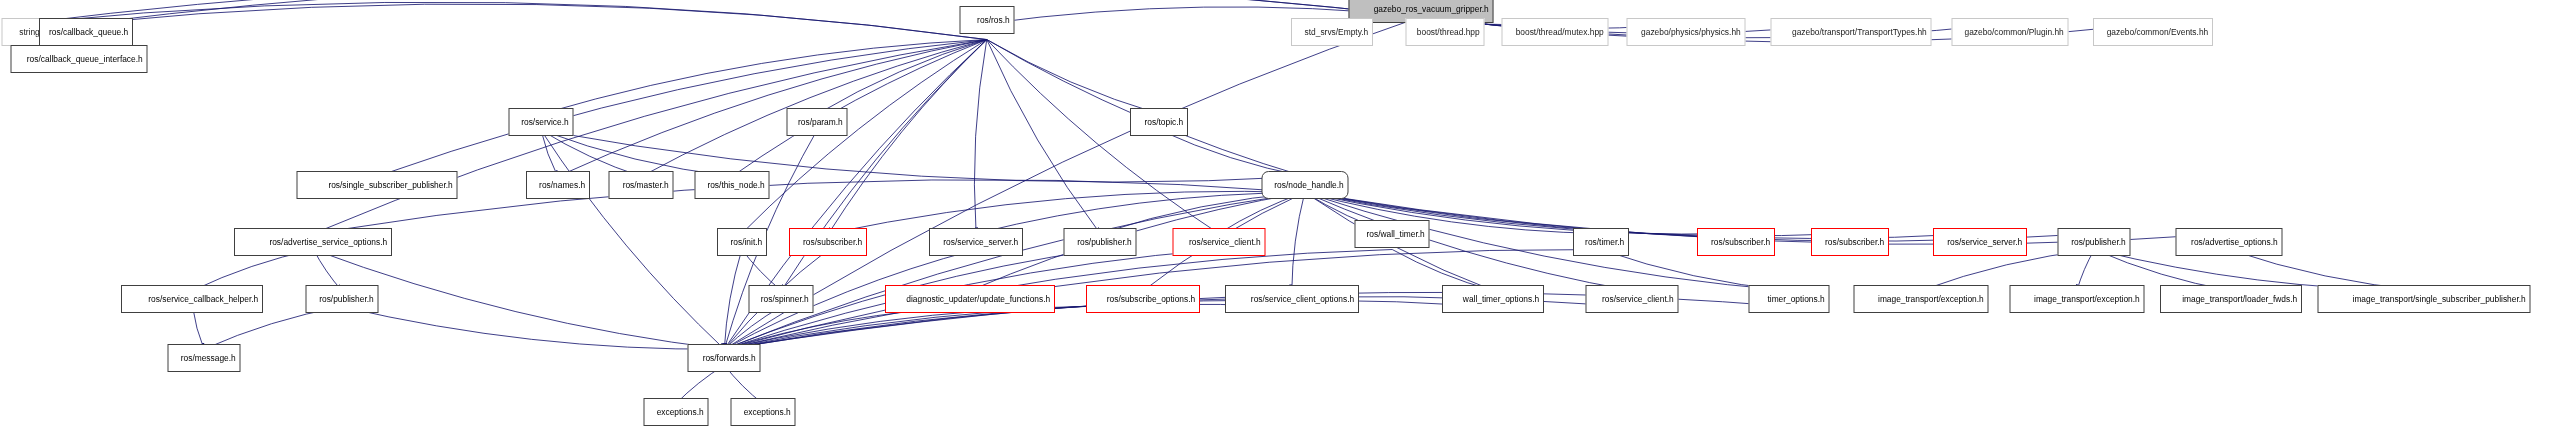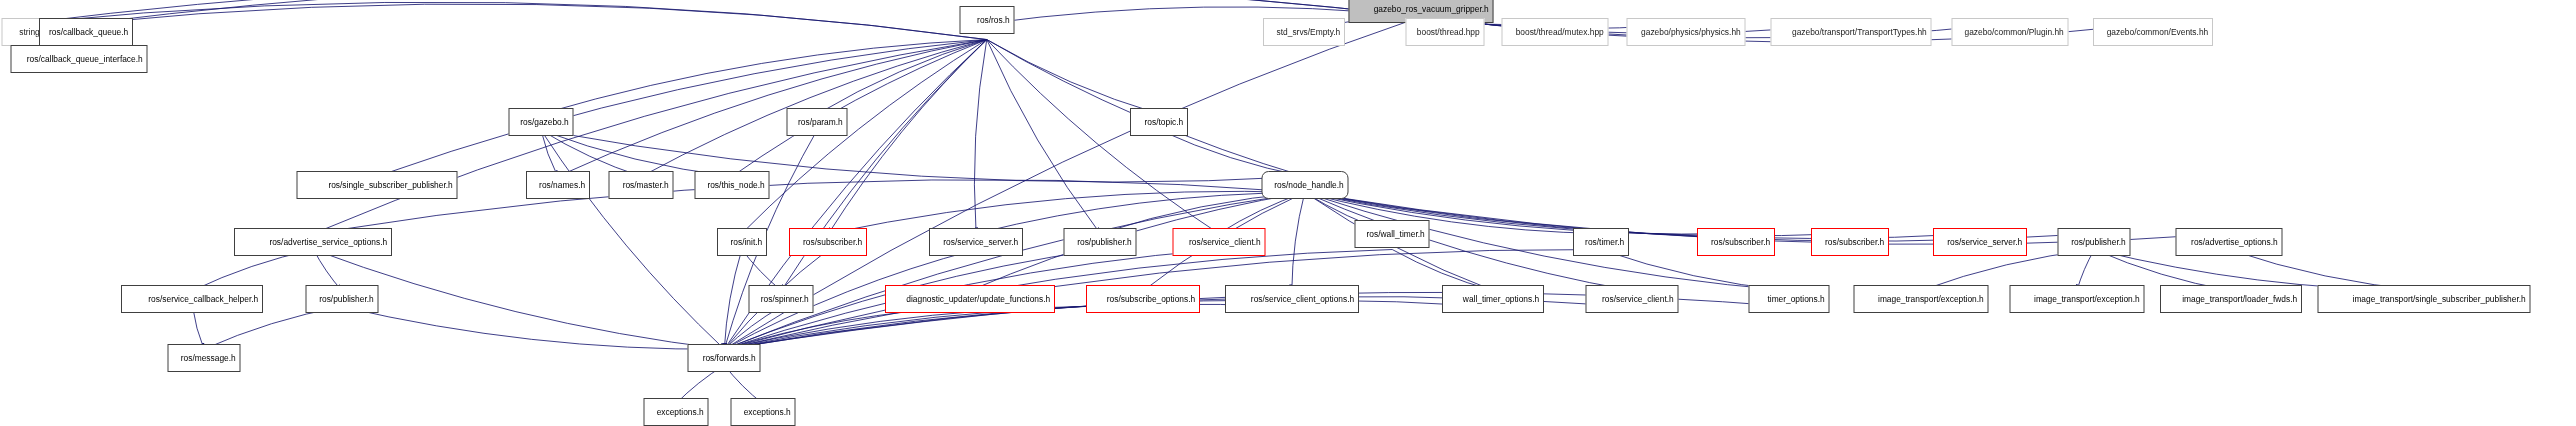--- a/index.html
+++ b/index.html
@@ -157,21 +157,21 @@
       </div>
       <div class="node external" style="left: 23px; top: 32px; width: 43px;">
         <span>string</span>
       </div>
       <div class="node" style="left: 86px; top: 32px; width: 94px;">
         <span>ros/callback_queue.h</span>
       </div>
       <div class="node" style="left: 987px; top: 20px; width: 55px;">
         <span>ros/ros.h</span>
       </div>
-      <div class="node external" style="left: 1304px; top: 32px; width: 82px;">
+      <div class="node external" style="left: 1332px; top: 32px; width: 82px;">
         <span>std_srvs/Empty.h</span>
       </div>
       <div class="node external" style="left: 1445px; top: 32px; width: 79px;">
         <span>boost/thread.hpp</span>
       </div>
       <div class="node external" style="left: 1555px; top: 32px; width: 107px;">
         <span>boost/thread/mutex.hpp</span>
       </div>
       <div class="node external" style="left: 1686px; top: 32px; width: 119px;">
         <span>gazebo/physics/physics.hh</span>
@@ -182,21 +182,21 @@
       <div class="node external" style="left: 2010px; top: 32px; width: 117px;">
         <span>gazebo/common/Plugin.hh</span>
       </div>
       <div class="node external" style="left: 2153px; top: 32px; width: 120px;">
         <span>gazebo/common/Events.hh</span>
       </div>
       <div class="node" style="left: 79px; top: 59px; width: 137px;">
         <span>ros/callback_queue_interface.h</span>
       </div>
       <div class="node" style="left: 541px; top: 122px; width: 65px;">
-        <span>ros/gazebo.h</span>
+        <span>ros/service.h</span>
       </div>
       <div class="node" style="left: 817px; top: 122px; width: 61px;">
         <span>ros/param.h</span>
       </div>
       <div class="node" style="left: 1159px; top: 122px; width: 58px;">
         <span>ros/topic.h</span>
       </div>
       <div class="node" style="left: 377px; top: 185px; width: 161px;">
         <span>ros/single_subscriber_publisher.h</span>
       </div>

